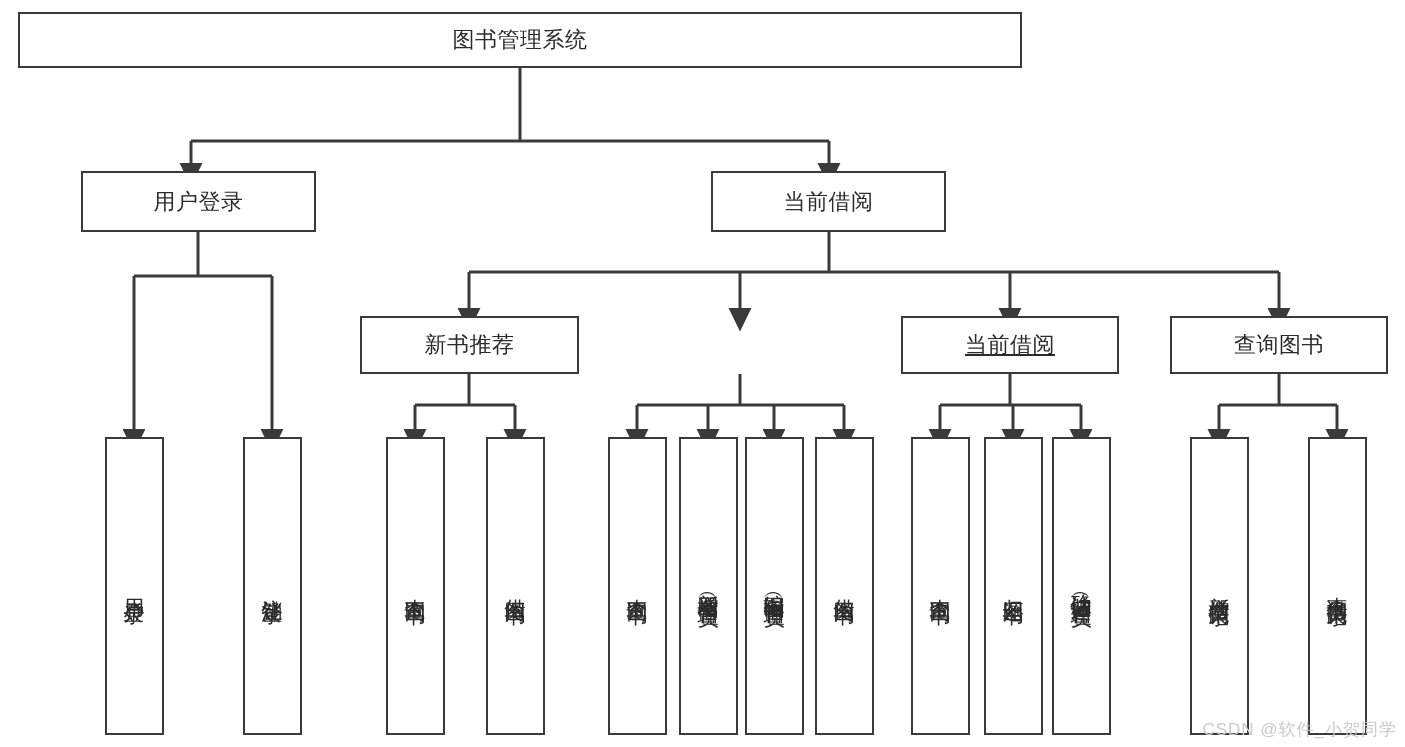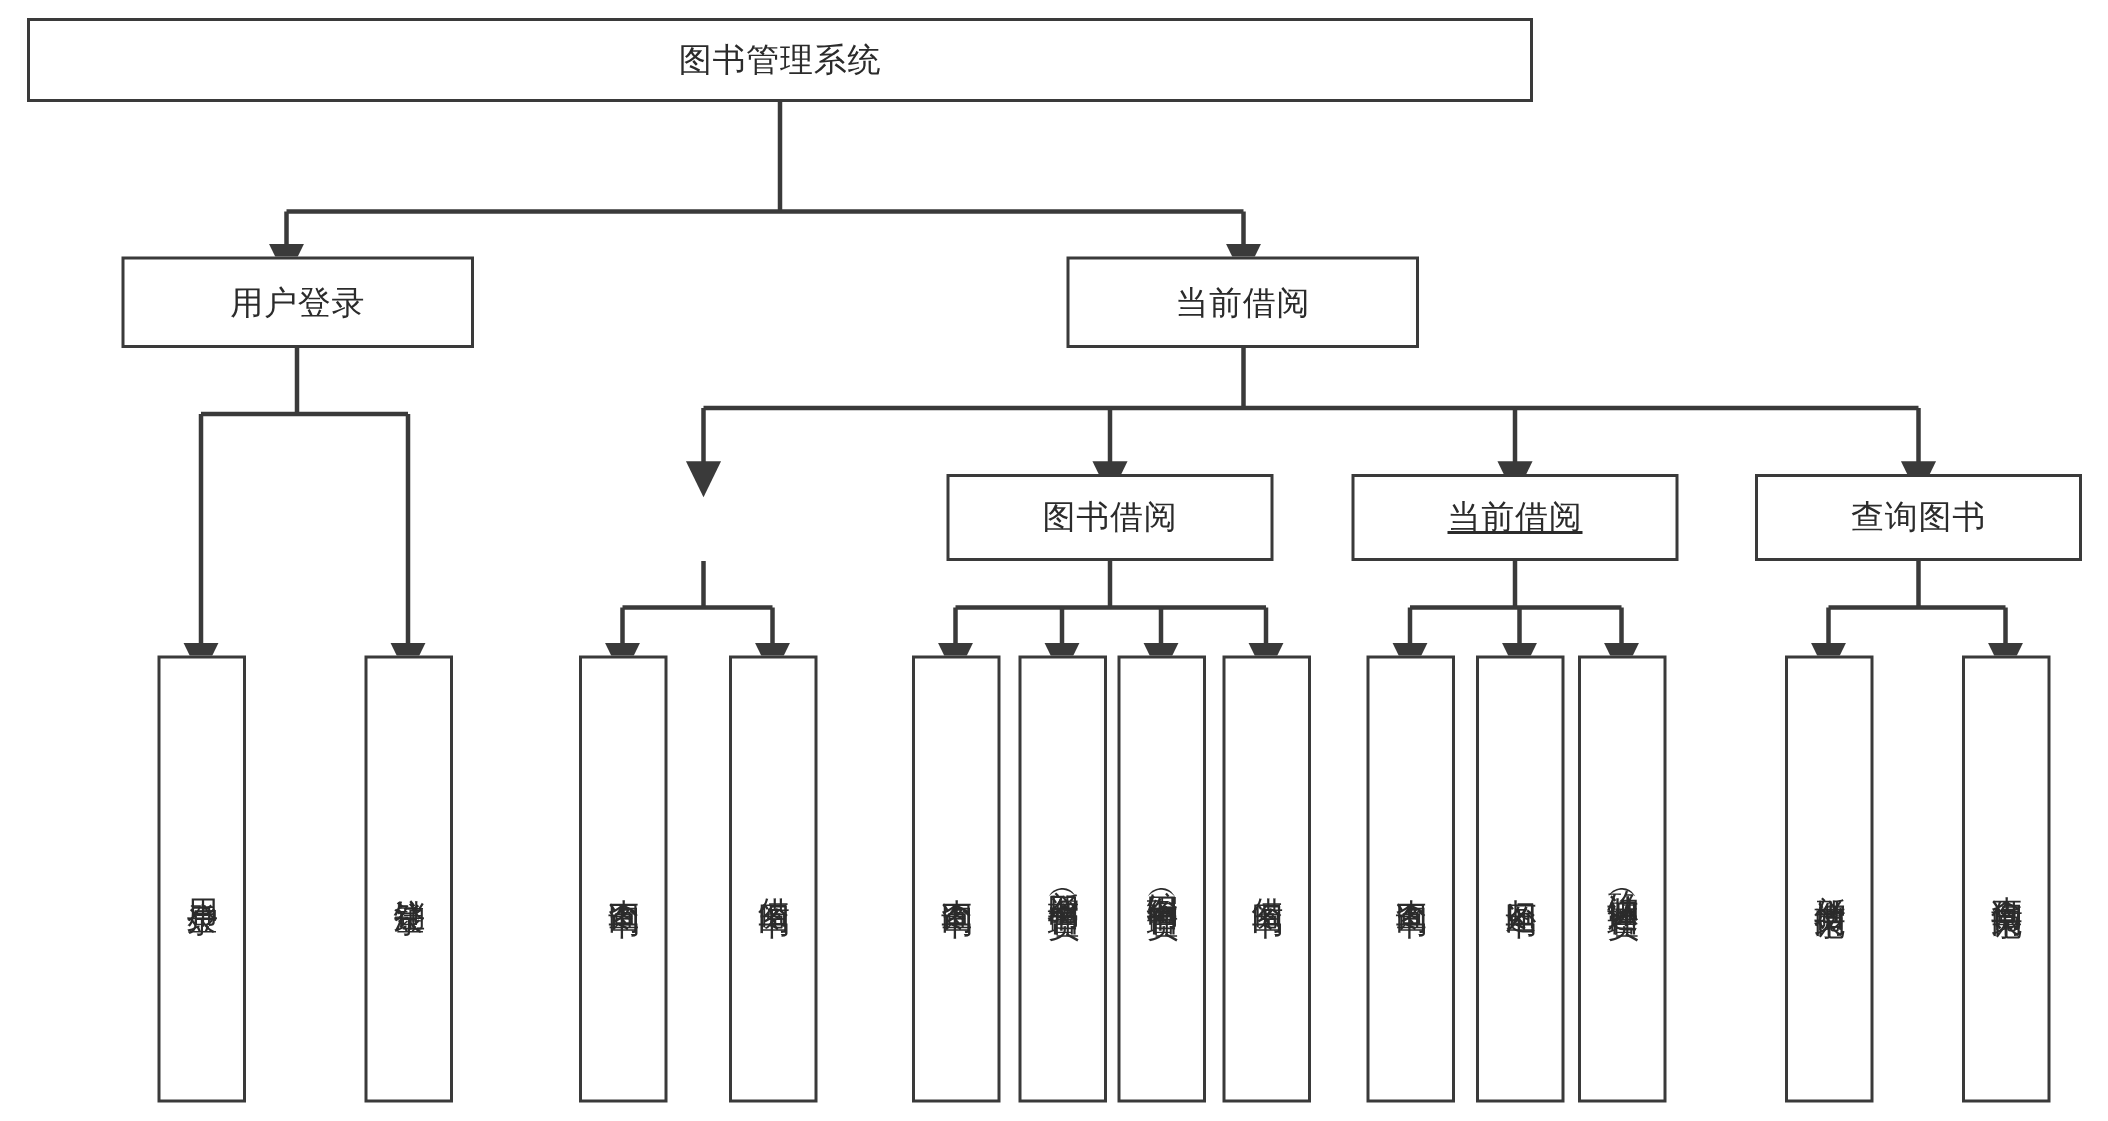--- a/index.html
+++ b/index.html
@@ -125,22 +125,22 @@
     <span>图书管理系统</span>
   </div>
 
   <div class="node horiz" style="left:81px; top:171px; width:235px; height:61px;">
     <span>用户登录</span>
   </div>
   <div class="node horiz" style="left:711px; top:171px; width:235px; height:61px;">
     <span>当前借阅</span>
   </div>
 
-  <div class="node horiz" style="left:631px; top:316px; width:218px; height:58px;">
-    <span>图书借阅</span>
+  <div class="node horiz" style="left:360px; top:316px; width:219px; height:58px;">
+    <span>新书推荐</span>
   </div>
   <div class="node horiz" style="left:901px; top:316px; width:218px; height:58px;text-decoration:underline;">
     <span>当前借阅</span>
   </div>
   <div class="node horiz" style="left:1170px; top:316px; width:218px; height:58px;">
     <span>查询图书</span>
   </div>
 
   <div class="node vert" style="left:105px; top:437px; width:59px; height:298px;">
     <span>用户登录</span>
@@ -175,14 +175,15 @@
   <div class="node vert" style="left:1052px; top:437px; width:59px; height:298px;">
     <span>确认归还（管理员）</span>
   </div>
   <div class="node vert" style="left:1190px; top:437px; width:59px; height:298px;">
     <span>新增借阅记录</span>
   </div>
   <div class="node vert" style="left:1308px; top:437px; width:59px; height:298px;">
     <span>查询借阅记录</span>
   </div>
 
+  <div class="watermark">CSDN @软件_小贺同学</div>
 
 </div>
 
 </body></html>

